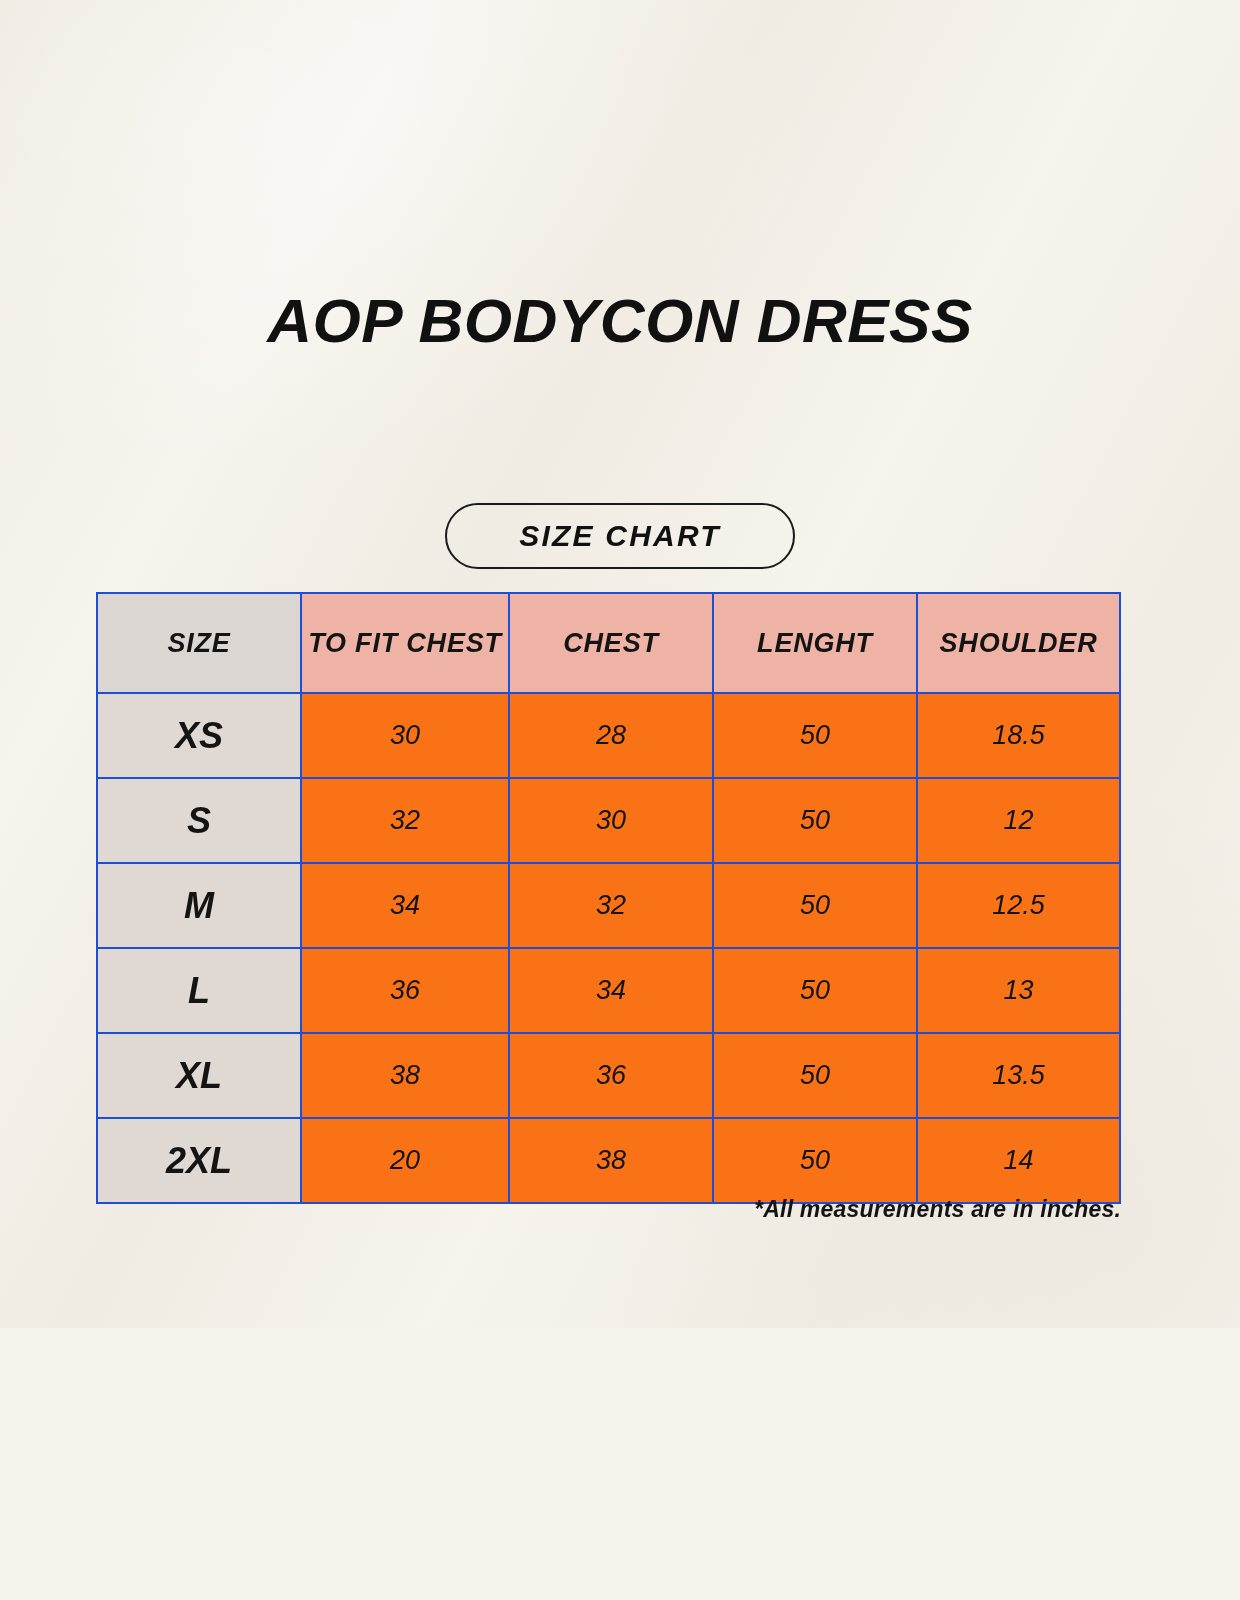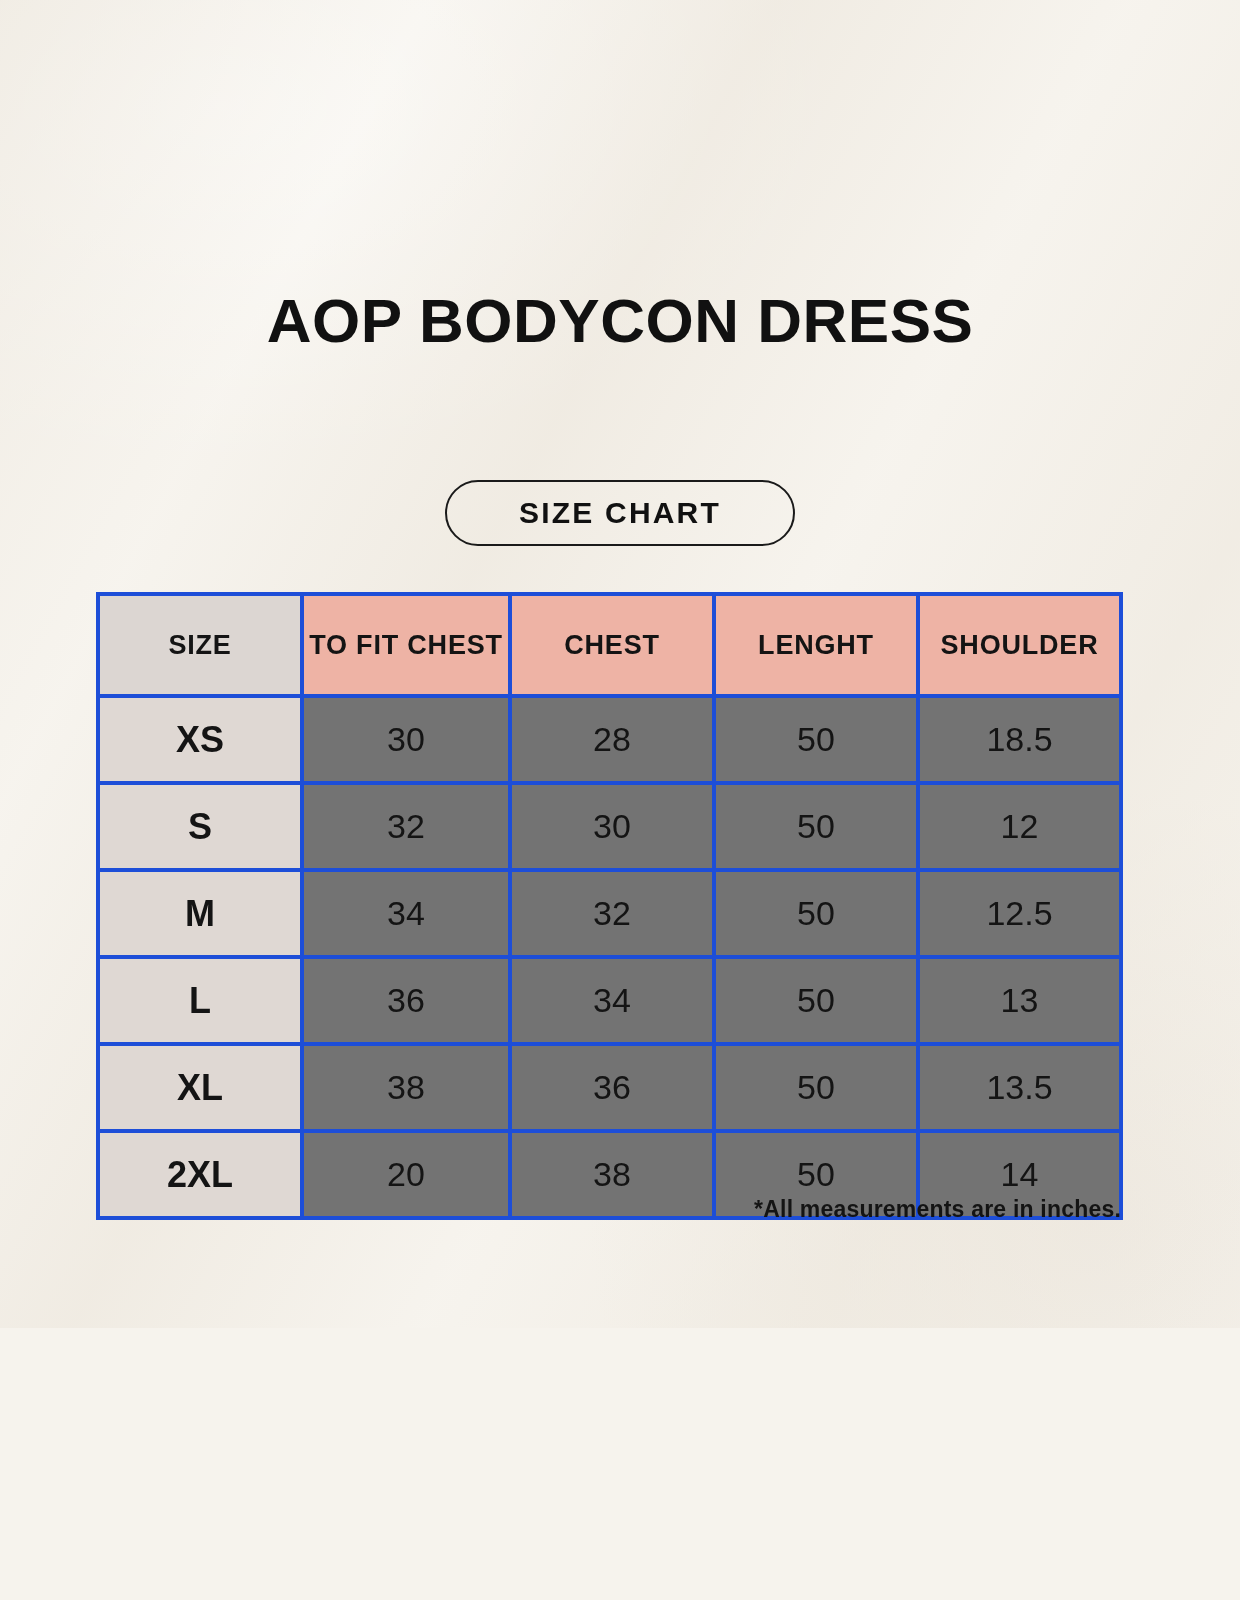--- a/index.html
+++ b/index.html
@@ -32,20 +32,21 @@
       radial-gradient(ellipse 900px 520px at 18% 8%,
         rgba(255,255,255,0.55) 0%, rgba(255,255,255,0) 70%),
       radial-gradient(ellipse 700px 600px at 88% 92%,
         rgba(228,220,208,0.45) 0%, rgba(228,220,208,0) 72%);
   }
 
   #page {
     position: relative;
     width: 1240px;
     height: 1328px;
+    font-style: italic;
   }
 
   
   #title-block {
     position: absolute;
     left: 0;
     right: 0;
     top: 286px;
     text-align: center;
   }
@@ -74,40 +75,41 @@
   #size-chart-badge {
     border: 2.5px solid #1a1a1a;
     border-radius: 40px;
     padding: 16px 72px;
     font-size: 30px;
     font-weight: 700;
     letter-spacing: 2.2px;
     color: #111111;
     background: transparent;
     line-height: 1;
+    margin-top: 23px;
   }
 
   
   #size-table-wrap {
     position: absolute;
     left: 96px;
     top: 592px;
     width: 1023px;
   }
 
   table#size-table {
     border-collapse: collapse;
     width: 100%;
     table-layout: fixed;
     border: 2px solid #1c1c1c;
   }
 
   table#size-table th,
   table#size-table td {
-    border: 4px solid #1d4ed8;
+    border: 2px solid #1d4ed8;
     text-align: center;
     vertical-align: middle;
     color: #141414;
   }
 
   
   col.c-size      { width: 204px; }
   col.c-tofit     { width: 208px; }
   col.c-chest     { width: 204px; }
   col.c-length    { width: 204px; }
@@ -121,23 +123,23 @@
     line-height: 34px;
     background-color: #eeb3a5;
   }
 
   thead th.size-head {
     background-color: #dcd6d2;
   }
 
   tbody td {
     height: 81px;
-    font-size: 34px;
+    font-size: 27px;
     font-weight: 400;
-    background-color: #737373;
+    background-color: #f97316;
   }
 
   tbody td.size-cell {
     background-color: #dfd8d3;
     font-weight: 700;
     font-size: 36px;
   }
 
   
   #footnote {

